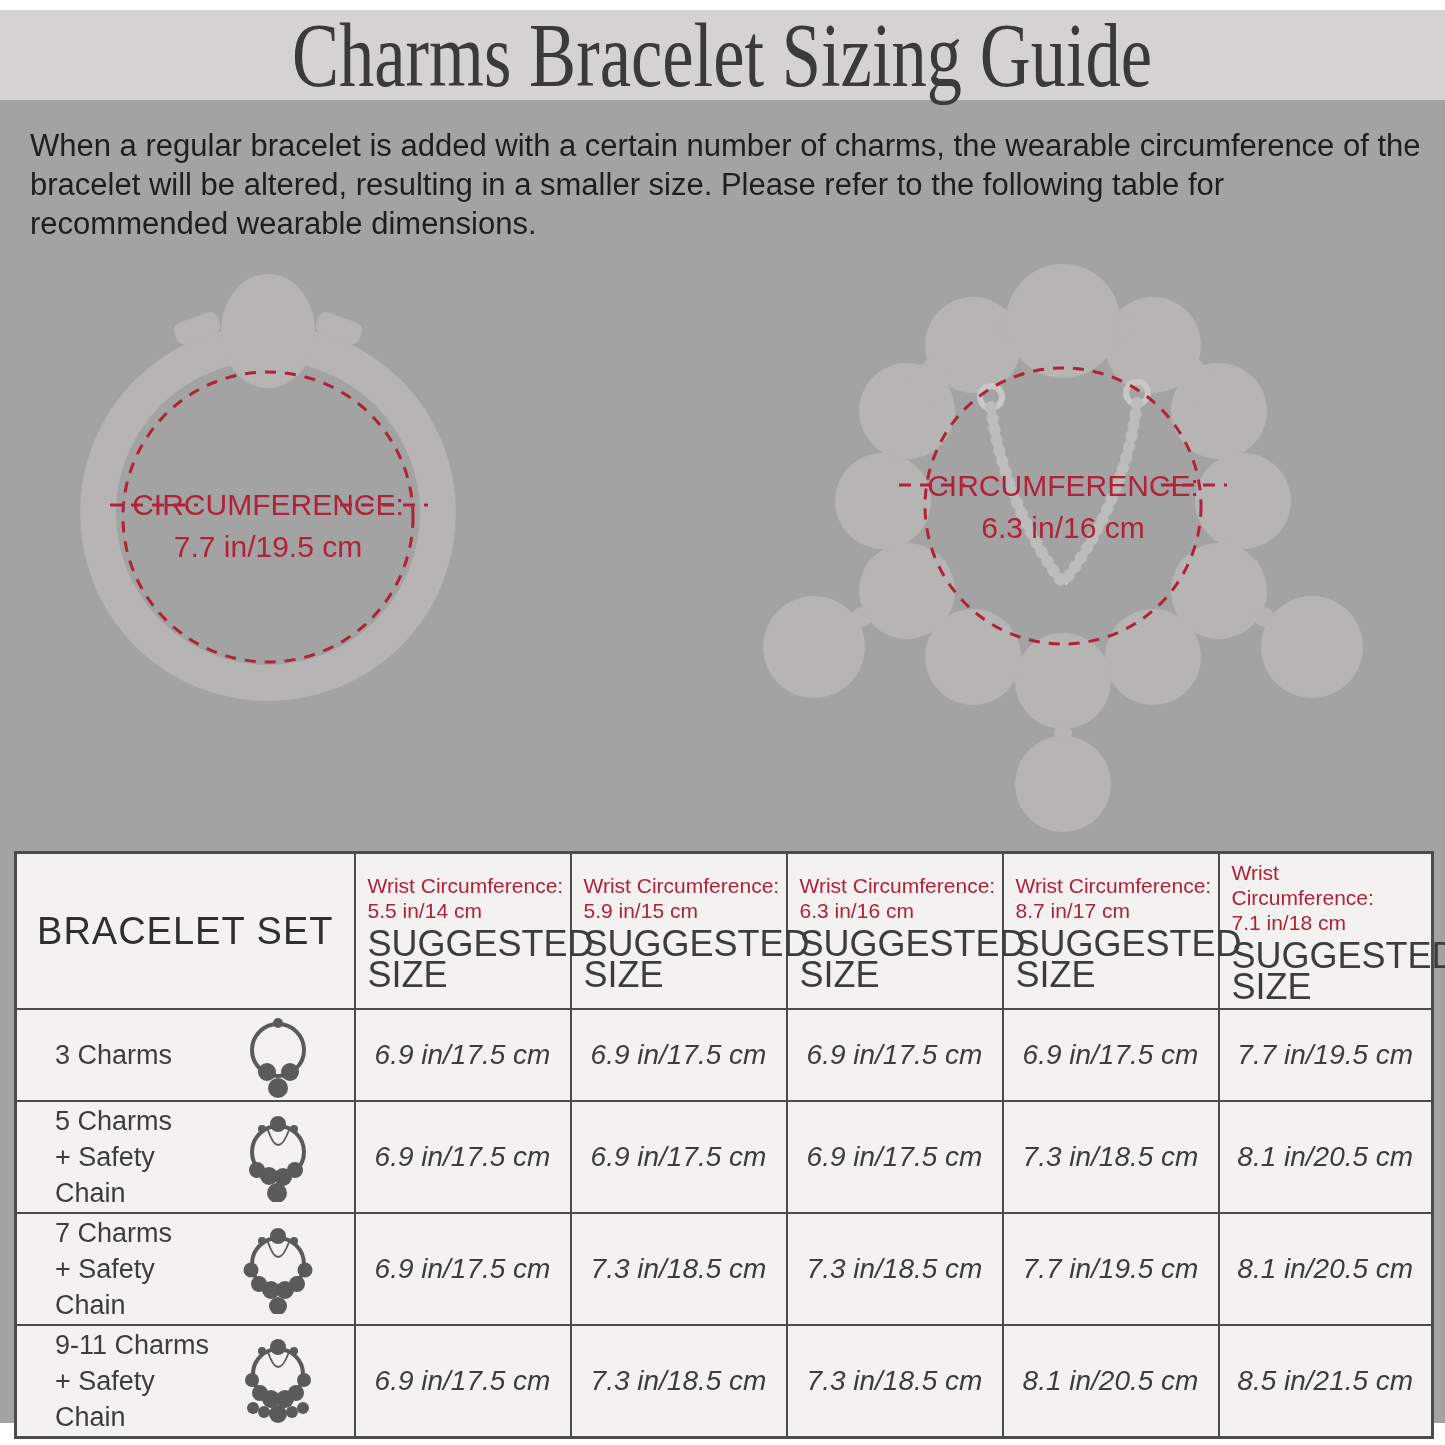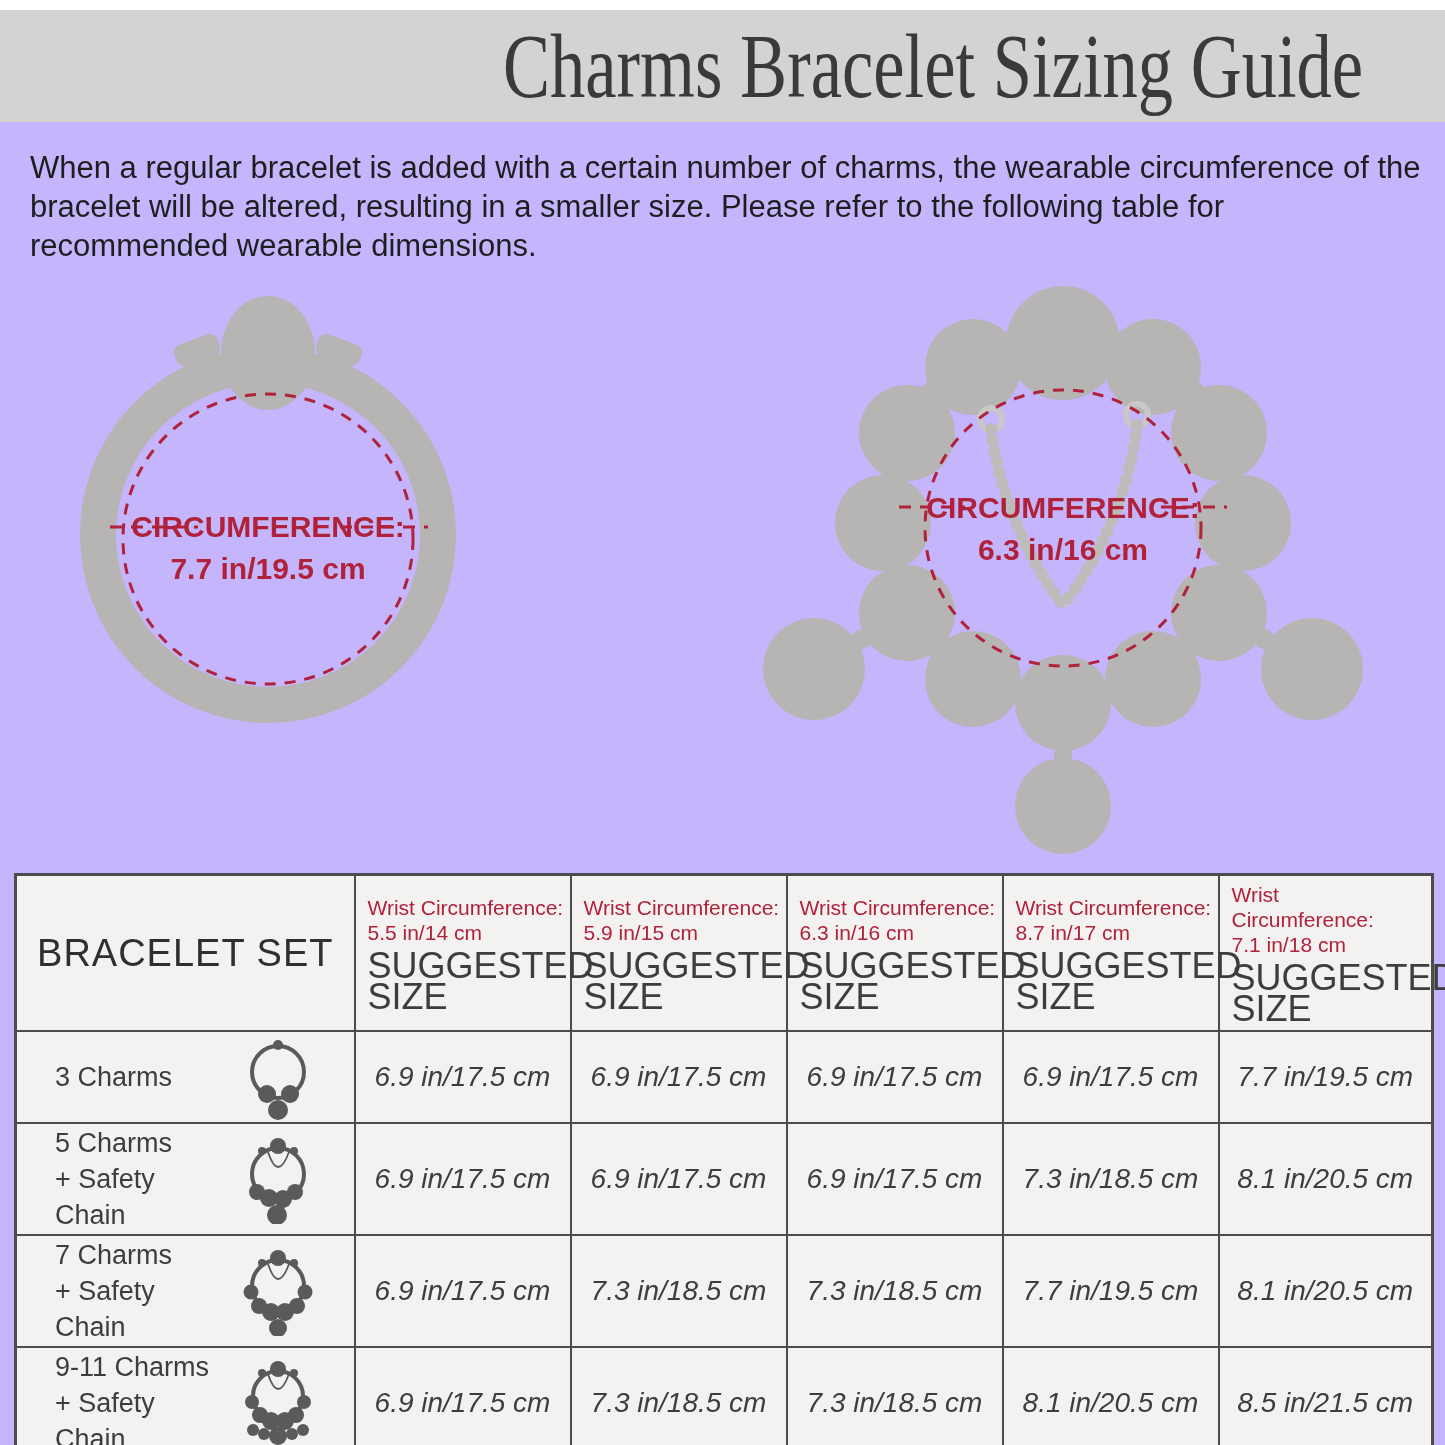--- a/index.html
+++ b/index.html
@@ -5,34 +5,34 @@
   html,body{margin:0;padding:0;}
   body{
     width:1445px;height:1445px;
     background:#ffffff;
     font-family:"Liberation Sans", sans-serif;
     position:relative;
     overflow:hidden;
   }
   .top-strip{height:10px;background:#ffffff;}
   .header-band{
-    height:112px;background:#d4d3d1;
-    display:flex;align-items:center;justify-content:flex-end;
+    height:90px;background:#d4d3d1;
+    display:flex;align-items:center;justify-content:center;
   }
   .page-title{
     margin:0;font-family:"Liberation Serif", serif;font-weight:500;
     font-size:84px;color:#3a3a3a;white-space:nowrap;
     transform:scale(0.84,1.08);letter-spacing:0px;
   }
-  .content{background:#c4b5fd;height:1323px;}
+  .content{background:#a3a3a3;height:1323px;}
   .intro{
     margin:0;padding:26px 30px 0 30px;width:1392px;
     font-size:31px;line-height:39px;color:#1e1e1e;
   }
-  .figures{position:relative;height:600px;font-weight:bold;}
+  .figures{position:relative;height:600px;}
   .fig-left{position:absolute;left:58px;top:22px;}
   .fig-right{position:absolute;left:733px;top:8px;}
   .measure-text{font-family:"Liberation Sans", sans-serif;fill:#b0223a;}
   table.sizing{
     border-collapse:collapse;margin:8px 14px 0 14px;width:1417px;
     table-layout:fixed;background:#f3f2f0;
   }
   table.sizing th, table.sizing td{
     border:2px solid #4c4c4c;
   }

